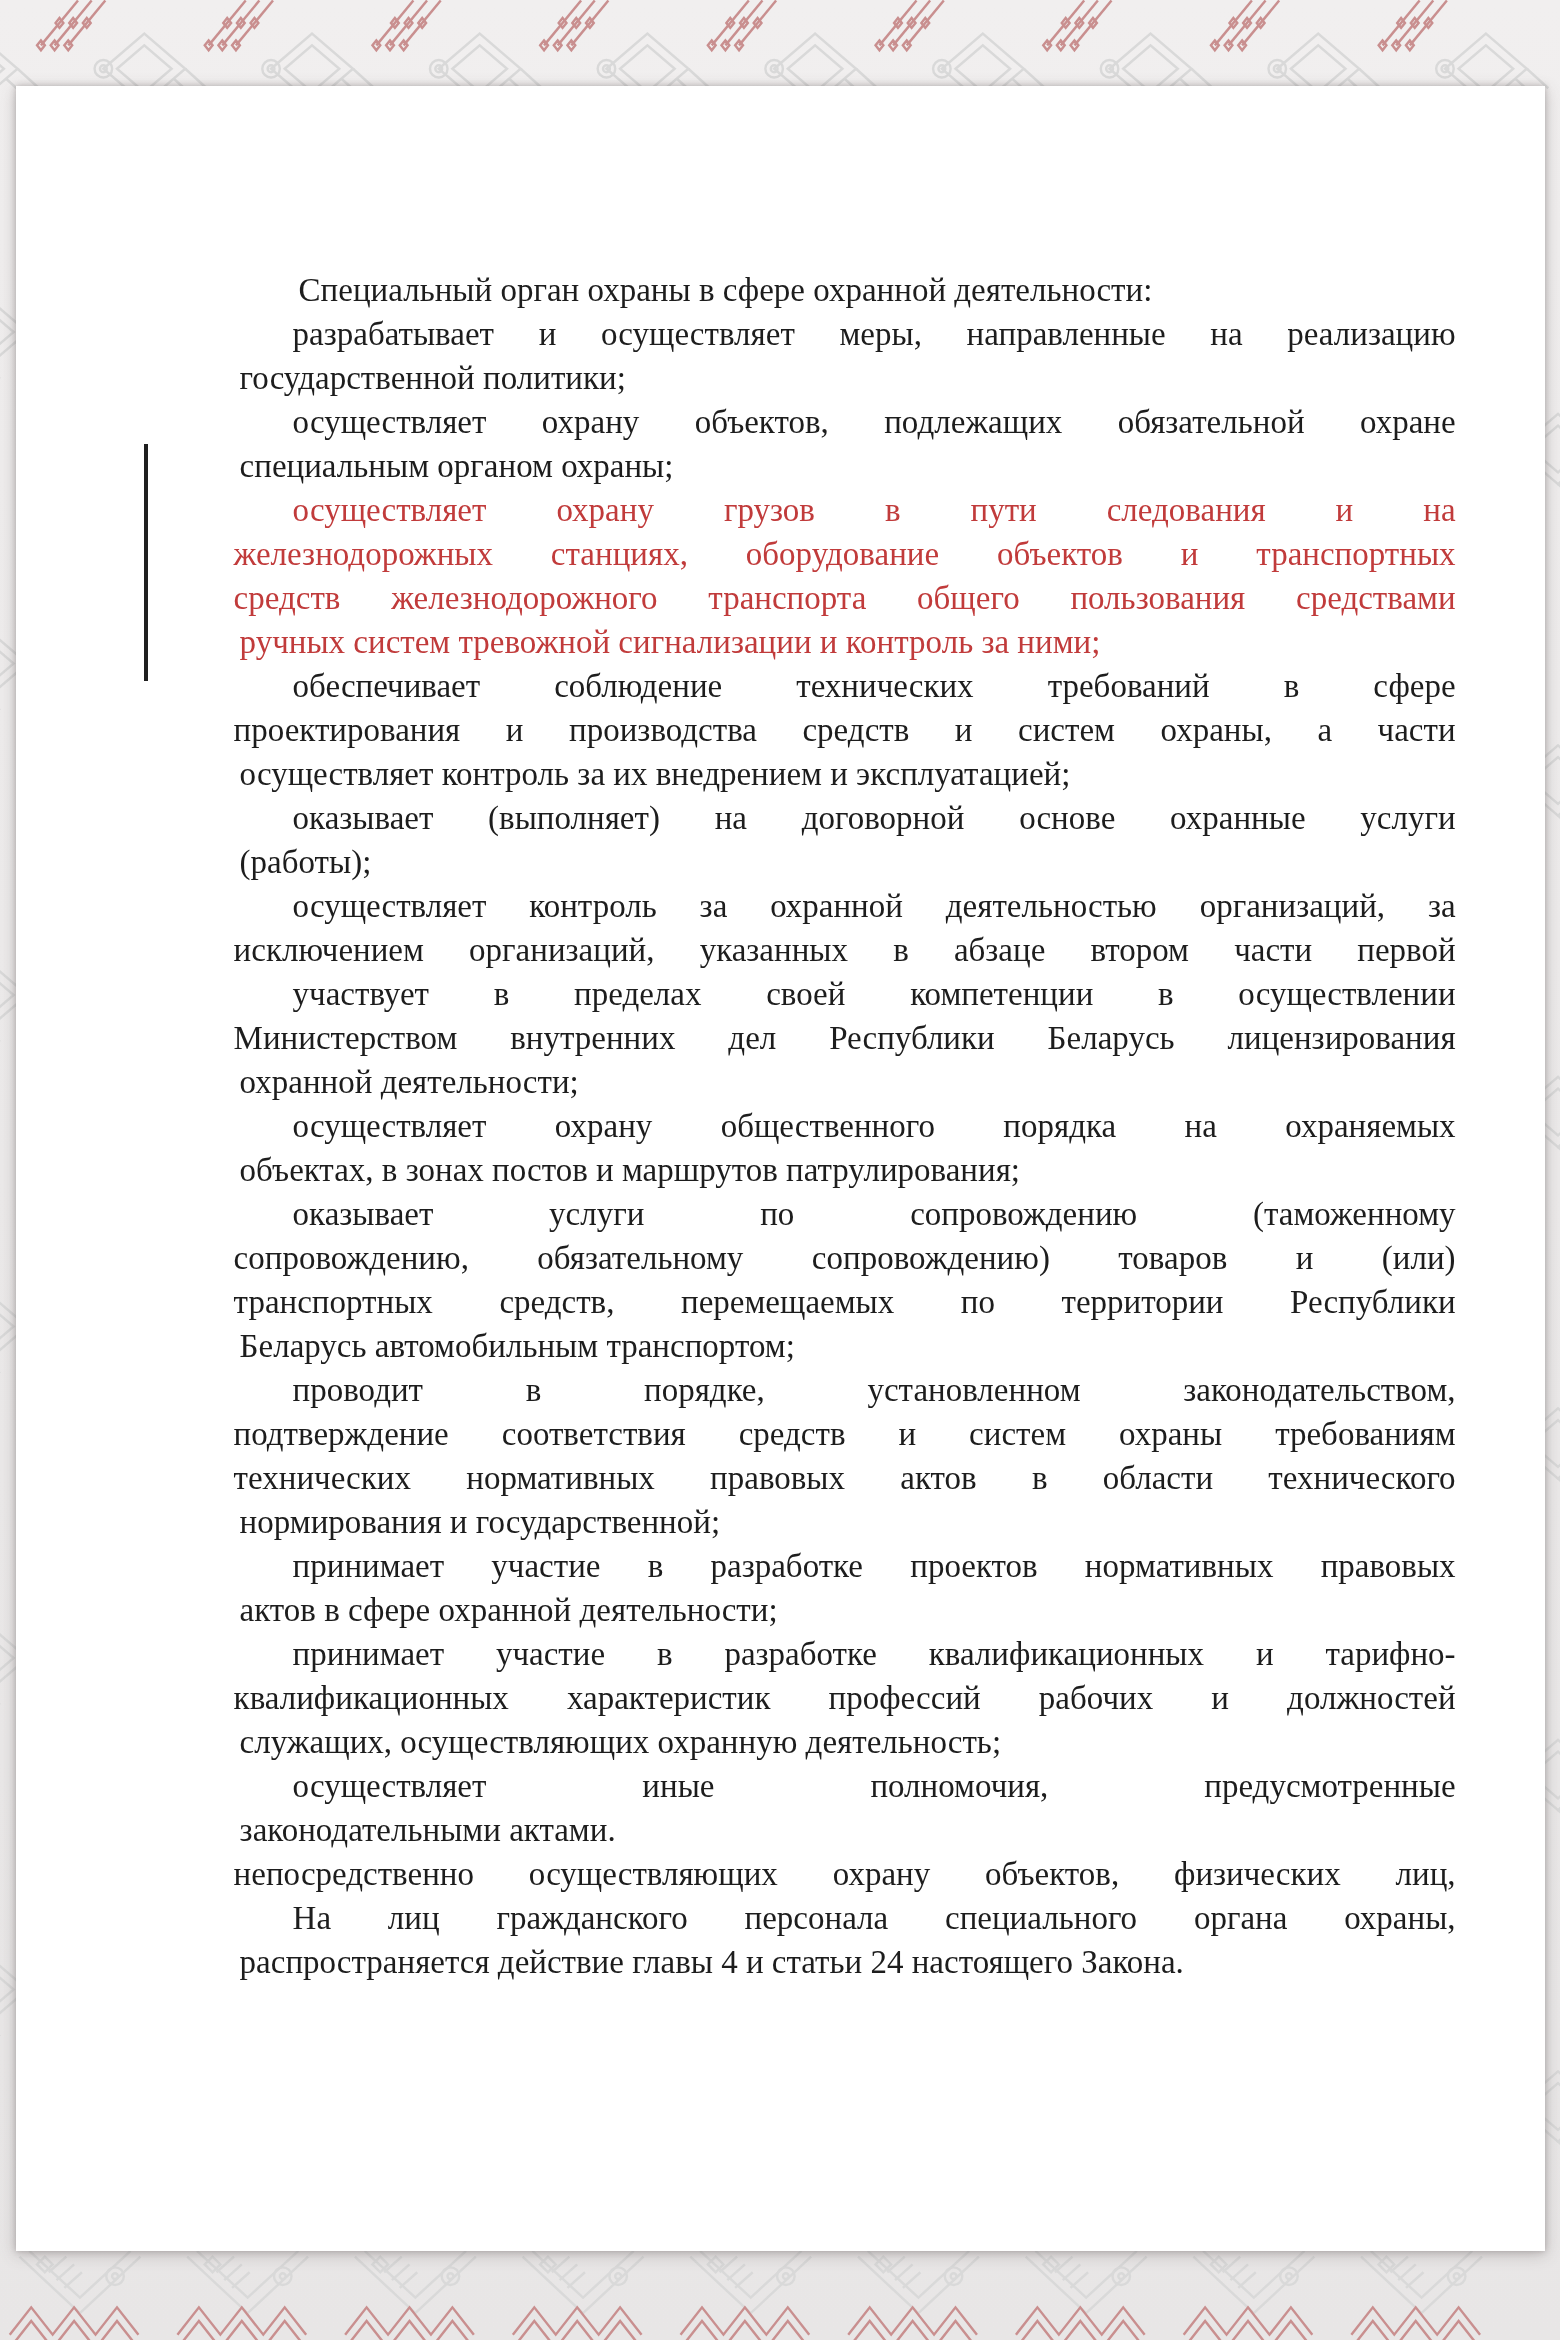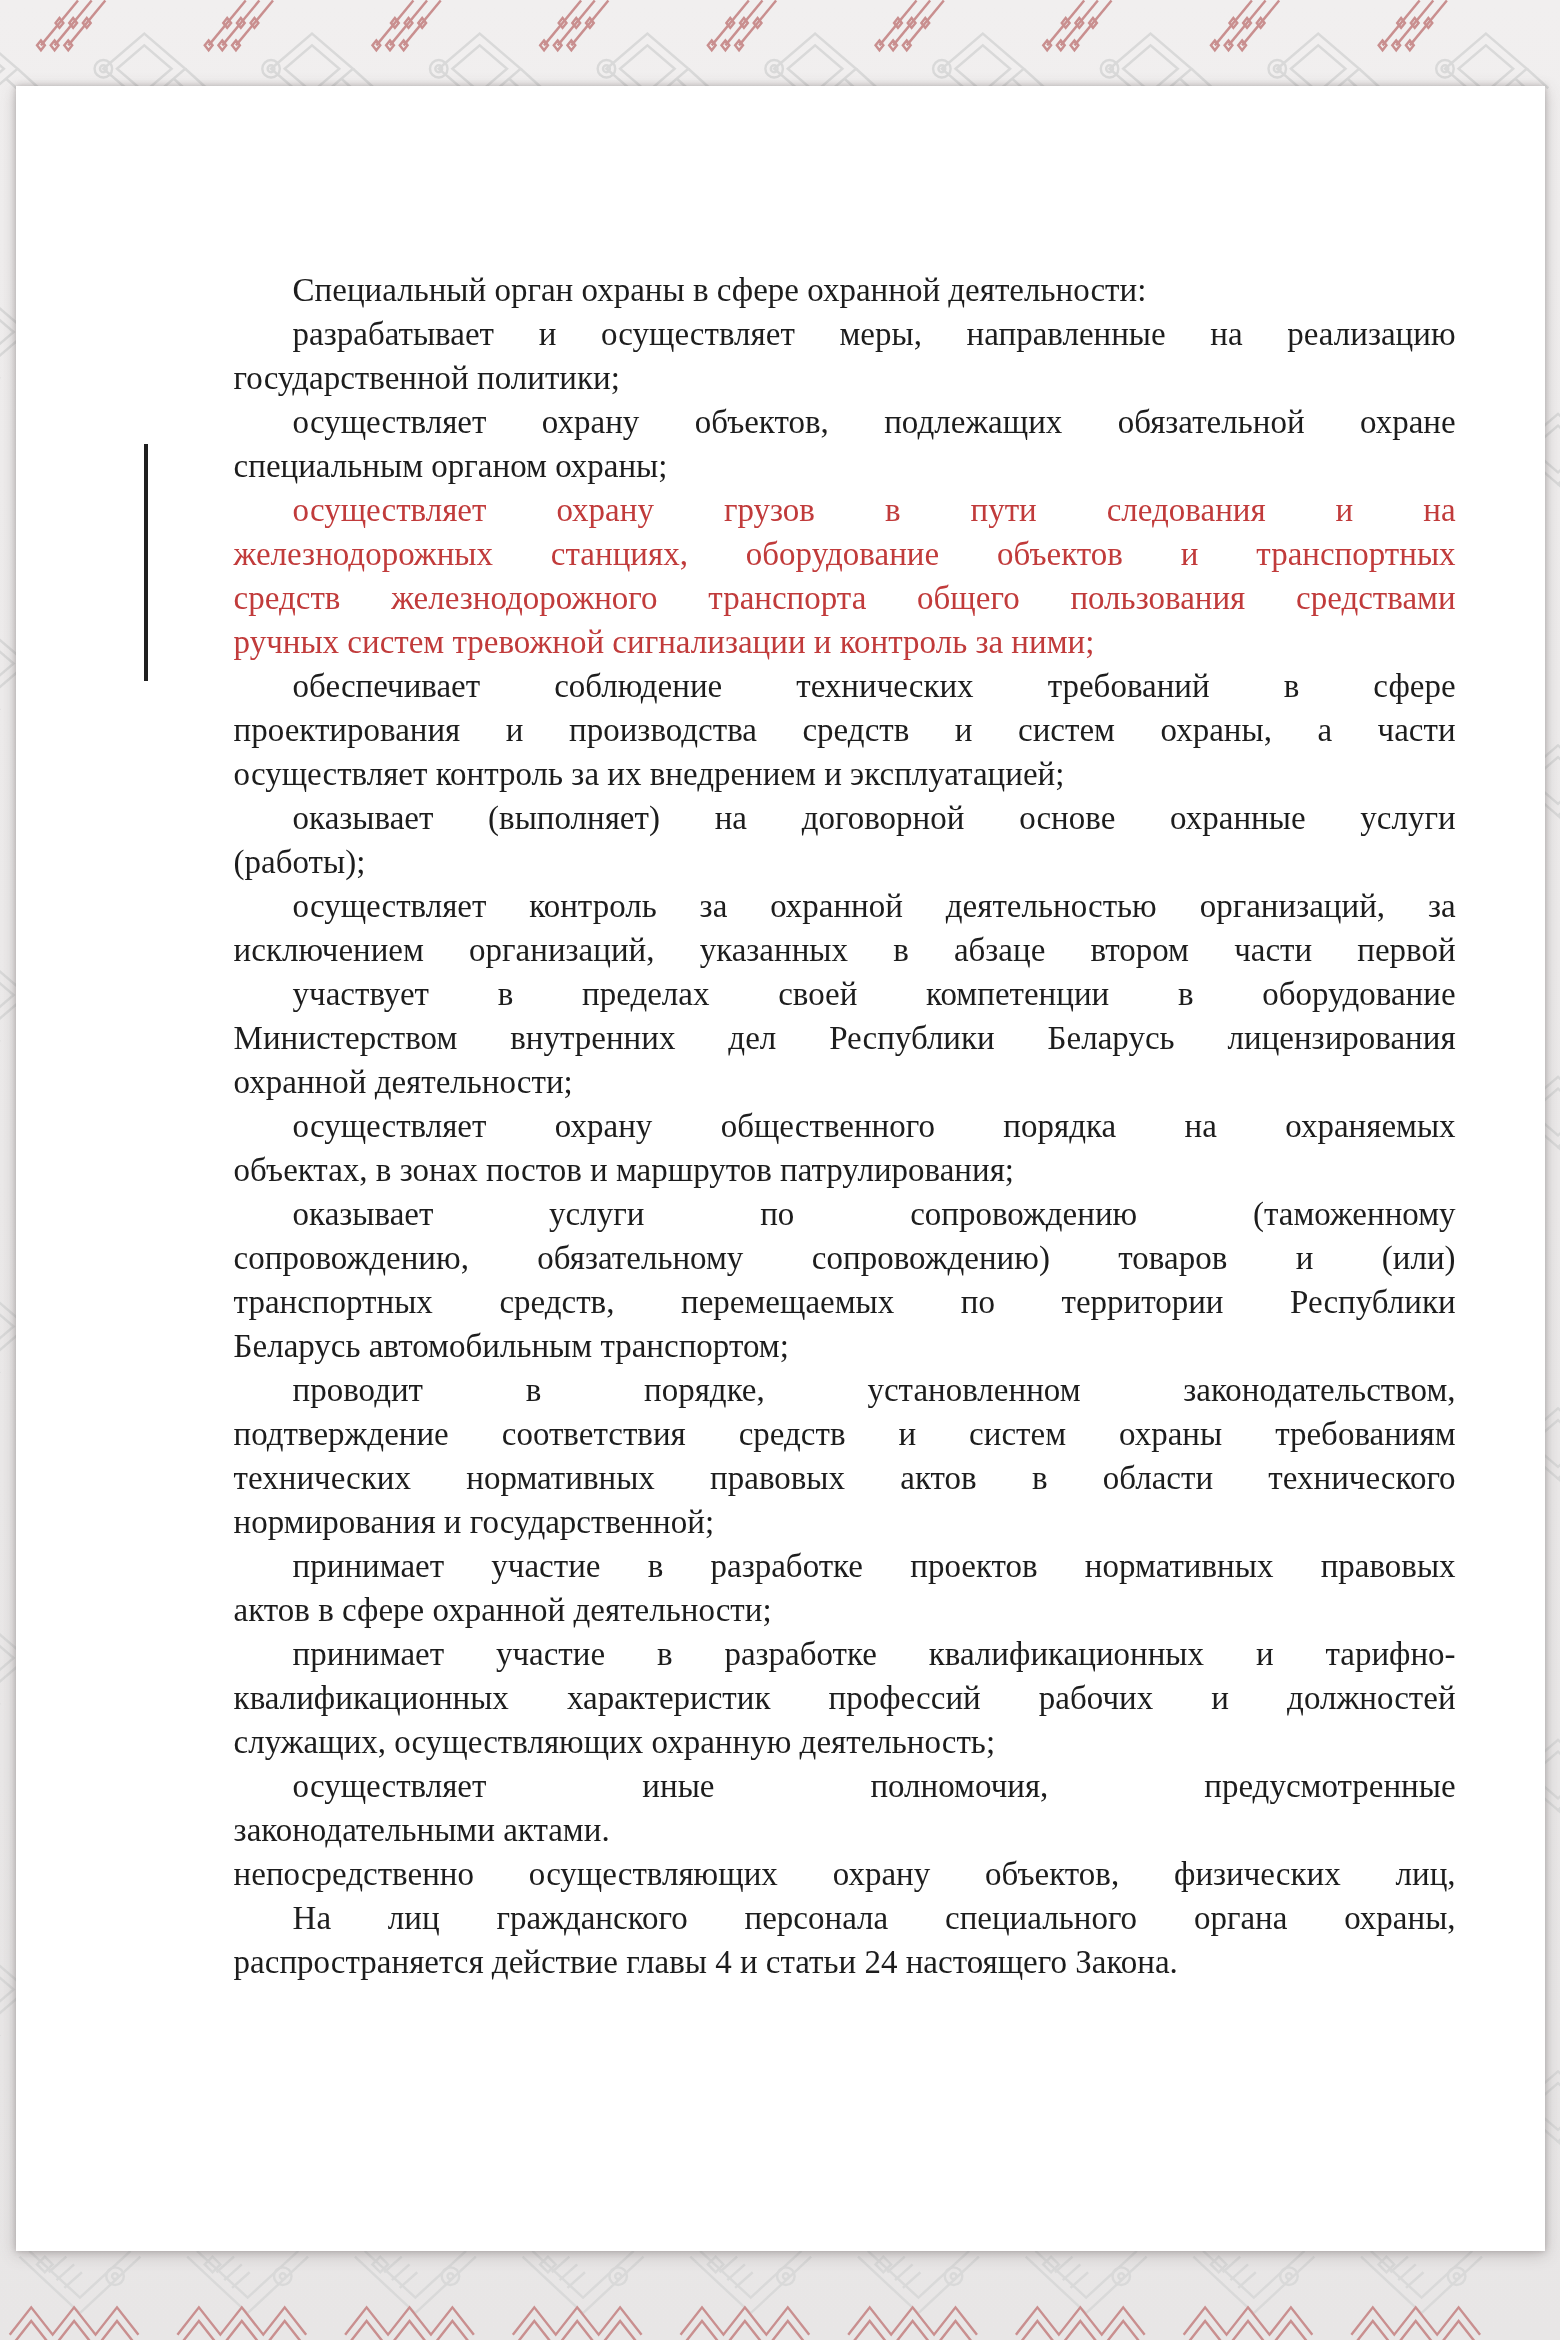--- a/index.html
+++ b/index.html
@@ -17,21 +17,21 @@
     background:#ffffff;
     box-shadow:0 0 5.9px rgba(120,110,110,.45), 0 3.9px 15.6px rgba(90,80,80,.30);
     z-index:1;
   }
   .text-block{
     position:absolute;left:218px;top:182px;width:1222px;
     font-size:33px;line-height:44px;color:var(--ink,#1d1d1d);
     text-rendering:optimizeLegibility;
   }
   .tline{text-align:justify;text-align-last:justify;}
-  .tline.last{text-align-last:left;}
+  .tline.last{text-align-last:left;margin-left:6px;}
   .tline.first{text-indent:59px;}
   .tline.red{
     color:var(--red,#c13b3b);
     text-decoration-thickness:2.4px;
     text-underline-offset:6.8px;
   }
   .change-bar{
     position:absolute;left:144px;top:444px;width:3.9px;height:237px;
     background:#1f1f1f;z-index:2;
   }
@@ -144,21 +144,21 @@
       <div class="tline red">железнодорожных станциях, оборудование объектов и транспортных</div>
       <div class="tline red">средств железнодорожного транспорта общего пользования средствами</div>
       <div class="tline red last">ручных систем тревожной сигнализации и контроль за ними;</div>
       <div class="tline first">обеспечивает соблюдение технических требований в сфере</div>
       <div class="tline">проектирования и производства средств и систем охраны, а части</div>
       <div class="tline last">осуществляет контроль за их внедрением и эксплуатацией;</div>
       <div class="tline first">оказывает (выполняет) на договорной основе охранные услуги</div>
       <div class="tline last">(работы);</div>
       <div class="tline first">осуществляет контроль за охранной деятельностью организаций, за</div>
       <div class="tline">исключением организаций, указанных в абзаце втором части первой</div>
-      <div class="tline first">участвует в пределах своей компетенции в оборудование</div>
+      <div class="tline first">участвует в пределах своей компетенции в осуществлении</div>
       <div class="tline">Министерством внутренних дел Республики Беларусь лицензирования</div>
       <div class="tline last">охранной деятельности;</div>
       <div class="tline first">осуществляет охрану общественного порядка на охраняемых</div>
       <div class="tline last">объектах, в зонах постов и маршрутов патрулирования;</div>
       <div class="tline first">оказывает услуги по сопровождению (таможенному</div>
       <div class="tline">сопровождению, обязательному сопровождению) товаров и (или)</div>
       <div class="tline">транспортных средств, перемещаемых по территории Республики</div>
       <div class="tline last">Беларусь автомобильным транспортом;</div>
       <div class="tline first">проводит в порядке, установленном законодательством,</div>
       <div class="tline">подтверждение соответствия средств и систем охраны требованиям</div>

